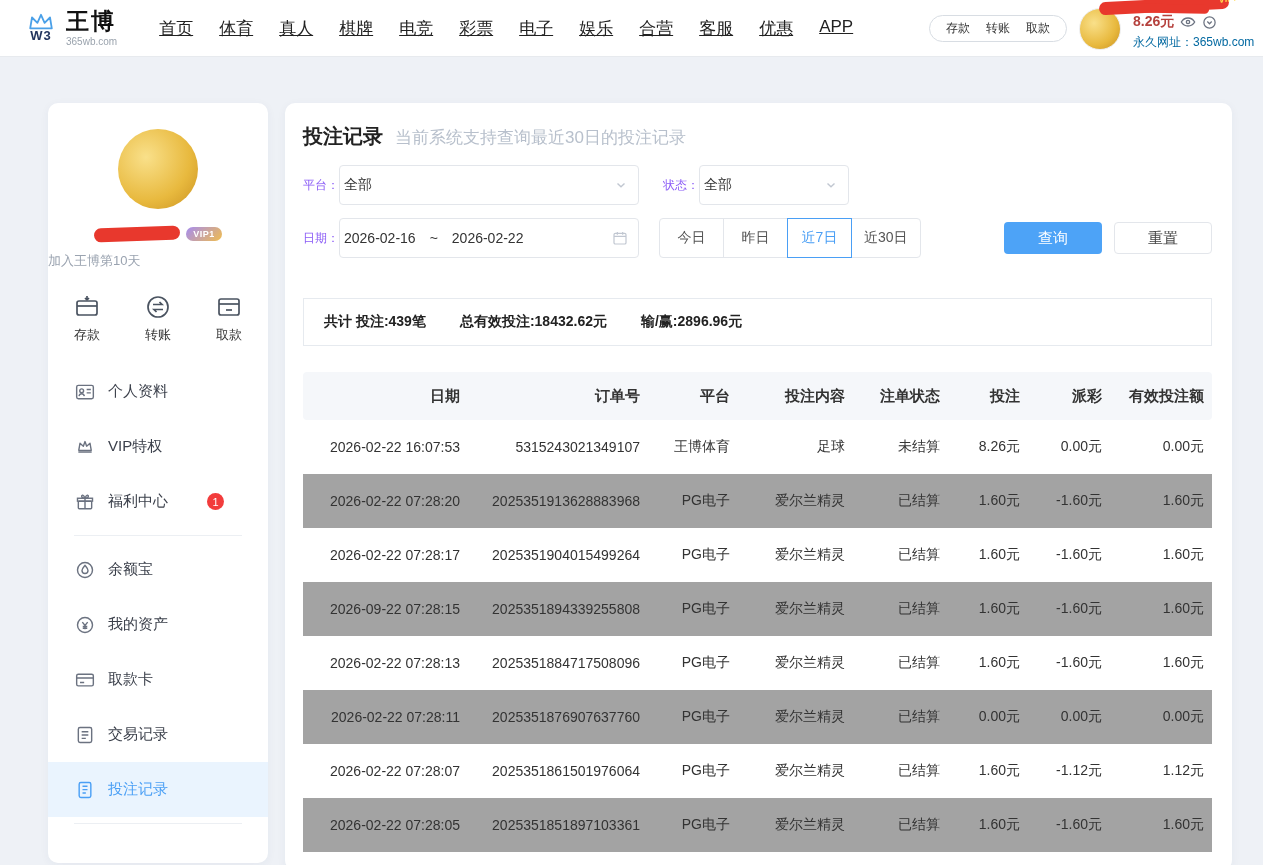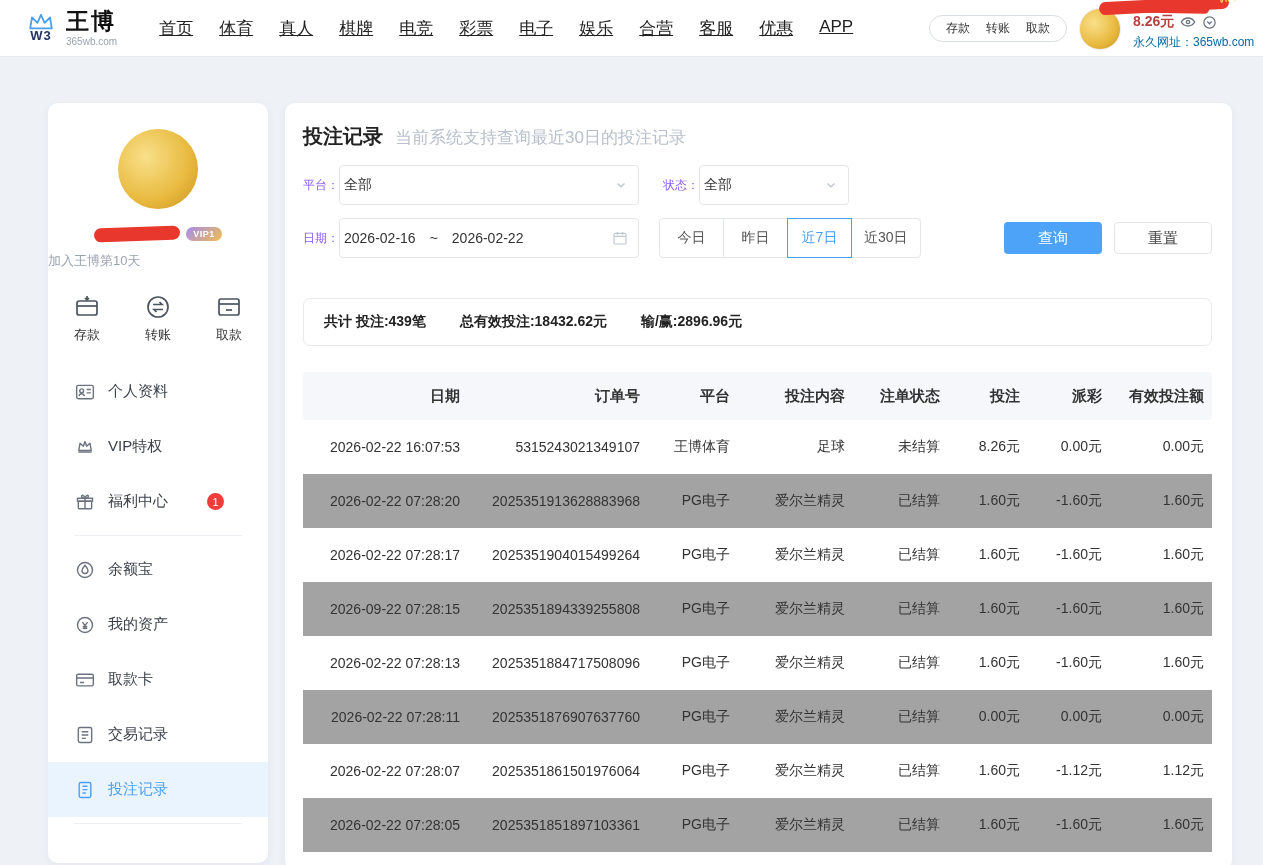--- a/index.html
+++ b/index.html
@@ -107,21 +107,21 @@
     cursor:pointer; font-family:inherit;
   }
   .range-btn:first-child { border-radius:4px 0 0 4px; margin-left:0; }
   .range-btn:last-child { border-radius:0 4px 4px 0; }
   .range-btn.active { border-color:#4a9ff5; color:#4a9ff5; position:relative; z-index:1; }
   .spacer { flex:1; }
   .btn { height:32px; width:98px; border-radius:4px; font-size:15px; cursor:pointer; font-family:inherit; }
   .btn-primary { background:#4da3f7; border:none; color:#fff; }
   .btn-ghost { background:#fff; border:1px solid #e3e6eb; color:#444; margin-left:12px; }
   .summary {
-    margin-top:40px; border:1px solid #e6eaef; border-radius:7px; height:48px;
+    margin-top:40px; border:1px solid #e6eaef; border-radius:0; height:48px;
     display:flex; align-items:center; gap:34px; padding:0 20px;
     font-size:14px; font-weight:600; color:#222;
   }
   
   .table { margin-top:26px; }
   .thead, .tr { display:grid; grid-template-columns:165px 180px 90px 115px 95px 80px 82px 1fr; align-items:center; }
   .thead { height:48px; background:#f5f7fa; border-radius:4px; }
   .th { font-size:15px; font-weight:bold; color:#333; text-align:right; padding-right:8px; }
   .tr { height:54px; background:#fff; }
   .tr.alt { background:#a3a3a3; }

